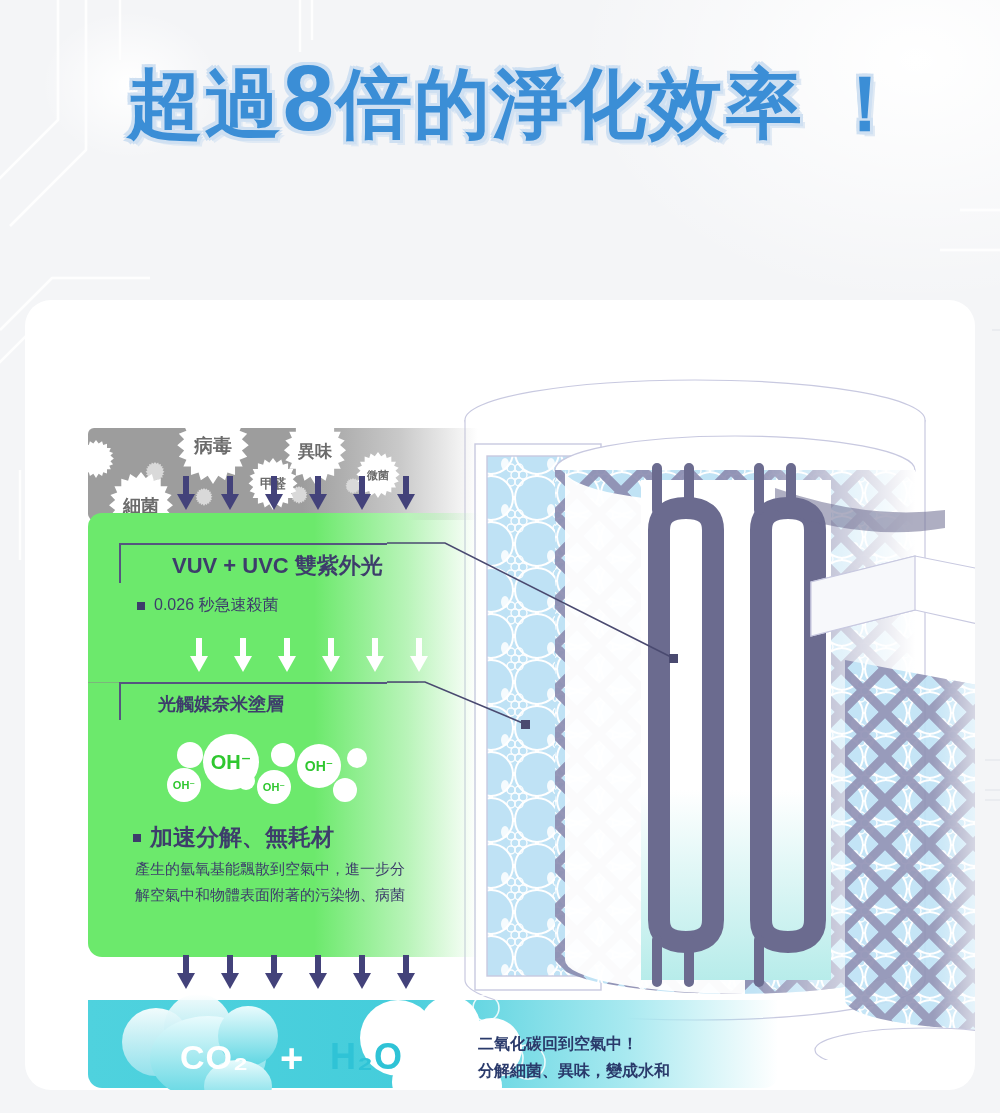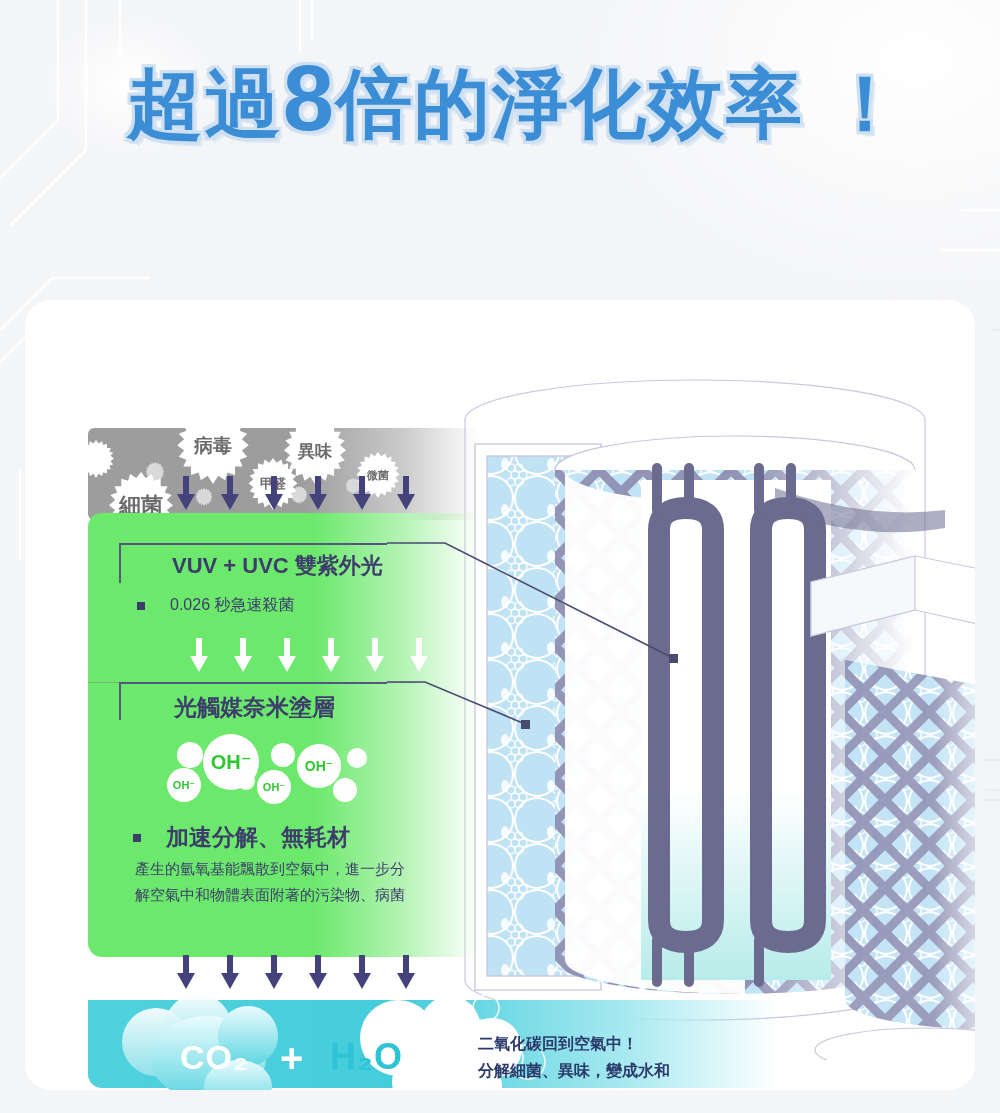--- a/index.html
+++ b/index.html
@@ -113,21 +113,21 @@
     position: absolute;
     color: #3d3d6b;
     font-weight: bold;
     white-space: nowrap;
     margin-left: 37px;
   }
   .gp-bullet {
     position: absolute;
     color: #3d3d6b;
     white-space: nowrap;
-    display: flex; align-items: center; gap: 25px;
+    display: flex; align-items: center; gap: 9px;
   }
   .gp-bullet .sq { width: 8px; height: 8px; background: #3d3d6b; display:inline-block; }
   .gp-body {
     position: absolute;
     color: #3d3d6b;
     font-size: 15px;
     line-height: 1.75;
     width: 270px;
   }
   .divider-line {
@@ -281,21 +281,21 @@
   <div class="dot-burst" style="left:170px;top:188px;width:18px;height:18px;"></div>
   <div class="dot-burst" style="left:265px;top:186px;width:18px;height:18px;"></div>
   <div class="dot-burst" style="left:320px;top:178px;width:16px;height:16px;"></div>
 
   <div class="burst" style="left:52px;top:140px;width:38px;height:38px;font-size:10px;"></div>
 
   <div class="burst" style="left:150px;top:108px;width:76px;height:76px;font-size:19px;">病毒</div>
   <div class="burst" style="left:257px;top:118px;width:66px;height:66px;font-size:17px;">異味</div>
   <div class="burst" style="left:330px;top:152px;width:46px;height:46px;font-size:11px;">微菌</div>
   <div class="burst" style="left:222px;top:158px;width:52px;height:52px;font-size:13px;">甲醛</div>
-  <div class="burst" style="left:82px;top:172px;width:68px;height:68px;font-size:22px;">細菌</div>
+  <div class="burst" style="left:82px;top:172px;width:68px;height:68px;font-size:18px;">細菌</div>
 
   <div class="arrow-row" style="left:152px;top:176px;">
     <div class="arrow navy">
         <div class="stem"></div>
         <div class="head"></div>
       </div>
     <div class="arrow navy">
         <div class="stem"></div>
         <div class="head"></div>
       </div>
@@ -348,21 +348,21 @@
         <div class="head"></div>
       </div>
     <div class="arrow white">
         <div class="stem"></div>
         <div class="head"></div>
       </div>
   </div>
   <div class="divider-line" style="left:63px;top:382px;width:330px;"></div>
 
   <div class="gp-bracket" style="left:94px;top:382px;width:268px;height:38px;"></div>
-  <div class="gp-title" style="left:112px;top:392px;font-size:23px;">光觸媒奈米塗層</div>
+  <div class="gp-title" style="left:96px;top:392px;font-size:18px;">光觸媒奈米塗層</div>
 
   <div class="plain-bubble" style="left:152px;top:442px;width:26px;height:26px;"></div>
   <div class="plain-bubble" style="left:212px;top:472px;width:18px;height:18px;"></div>
   <div class="plain-bubble" style="left:246px;top:443px;width:24px;height:24px;"></div>
   <div class="plain-bubble" style="left:322px;top:448px;width:20px;height:20px;"></div>
   <div class="plain-bubble" style="left:308px;top:478px;width:24px;height:24px;"></div>
 
   <div class="oh-bubble" style="left:178px;top:434px;width:56px;height:56px;font-size:20px;">OH⁻</div>
   <div class="oh-bubble" style="left:142px;top:468px;width:34px;height:34px;font-size:11px;">OH⁻</div>
   <div class="oh-bubble" style="left:232px;top:470px;width:34px;height:34px;font-size:11px;">OH⁻</div>

